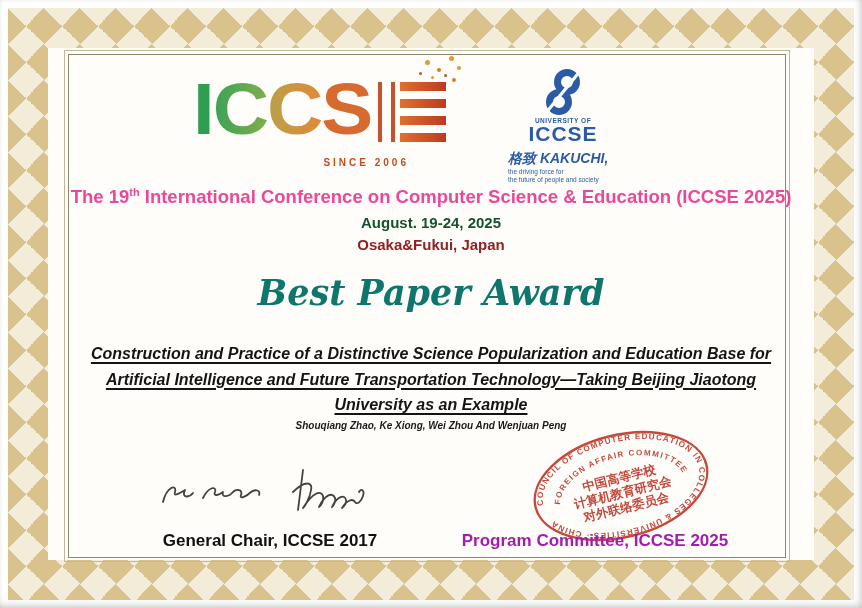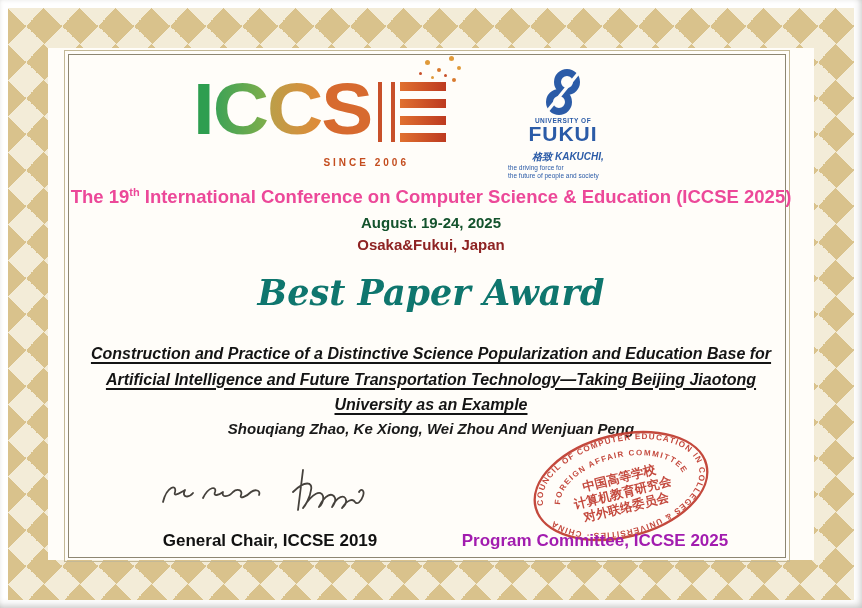--- a/index.html
+++ b/index.html
@@ -32,34 +32,34 @@
   .e-vert{width:9px;height:60px;border-left:4px solid #c8502a;border-right:4px solid #c8502a;}
   .e-bars{display:flex;flex-direction:column;justify-content:space-between;height:60px;margin-left:5px;}
   .e-bar{width:46px;height:9px;background:linear-gradient(90deg,#e0702f,#bd3a20);}
   .dot{position:absolute;border-radius:50%;background:#e09a3a;}
   .since{position:absolute;right:64px;bottom:6px;font-size:10px;font-weight:bold;letter-spacing:3px;color:#c44d1f;}
   
   .fukui{position:absolute;left:498px;top:68px;width:130px;text-align:center;color:#2b5ba7;}
   .fukui-glyph{display:block;margin:0 auto;}
   .fk-uof{font-size:6.5px;font-weight:bold;letter-spacing:.5px;margin-top:1px;}
   .fk-name{font-size:21px;font-weight:bold;letter-spacing:1px;line-height:20px;}
-  .fk-kaku{font-size:10px;font-weight:bold;font-style:italic;text-align:center;margin:6px 0 0 10px;}
+  .fk-kaku{font-size:14px;font-weight:bold;font-style:italic;text-align:left;margin:6px 0 0 10px;}
   .fk-tag{font-size:6.5px;text-align:left;margin-left:10px;line-height:8px;}
   
   .heading{position:absolute;left:0;right:0;top:186px;text-align:center;font-size:18.5px;font-weight:bold;color:#ec4899;}
   .heading sup{font-size:11px;}
   .dates{position:absolute;left:0;right:0;top:214px;text-align:center;font-size:15px;font-weight:bold;color:#14532d;}
   .loc{position:absolute;left:0;right:0;top:236px;text-align:center;font-size:15px;font-weight:bold;color:#8e2323;}
   .award{position:absolute;left:0;right:0;top:272px;text-align:center;
     font-family:"DejaVu Serif",serif;font-style:italic;font-weight:600;font-size:35px;color:#0f766e;}
   .ptitle{position:absolute;left:87px;width:688px;top:341px;text-align:center;
     font-size:16px;font-weight:bold;font-style:italic;line-height:1.6;color:#141414;
     text-decoration:underline;text-decoration-thickness:1.5px;text-underline-offset:3px;}
   .authors{position:absolute;left:0;right:0;top:420px;text-align:center;
-    font-size:15px;font-weight:bold;font-style:italic;color:#1a1a1a;}
+    font-size:10px;font-weight:bold;font-style:italic;color:#1a1a1a;}
   .sig-svg{position:absolute;left:155px;top:460px;}
   .stamp-svg{position:absolute;left:516px;top:426px;opacity:.92;}
   .foot-left{position:absolute;left:130px;top:531px;width:280px;text-align:center;font-size:17px;font-weight:bold;color:#111;}
   .foot-right{position:absolute;left:430px;top:531px;width:330px;text-align:center;font-size:17px;font-weight:bold;color:#a21caf;}
 </style>
 </head>
 <body>
 
 <div class="stage">
 
@@ -94,21 +94,21 @@
     <span class="since">SINCE 2006</span>
   </div>
 
   <div class="fukui">
     <svg class="fukui-glyph" width="46" height="48" viewBox="0 0 46 48">
       <circle cx="27" cy="14" r="9.5" fill="none" stroke="#2b5ba7" stroke-width="7"></circle>
       <circle cx="19" cy="34" r="9.5" fill="none" stroke="#2b5ba7" stroke-width="7"></circle>
       <line x1="5" y1="46" x2="41" y2="2" stroke="#fffdf9" stroke-width="3.2"></line>
     </svg>
     <div class="fk-uof">UNIVERSITY OF</div>
-    <div class="fk-name">FUKUI</div>
+    <div class="fk-name">ICCSE</div>
     <div class="fk-kaku">格致 KAKUCHI,</div>
     <div class="fk-tag">the driving force for</div>
     <div class="fk-tag">the future of people and society</div>
   </div>
 
   <div class="heading">
     <span>The 19</span><sup>th</sup><span> International Conference on Computer Science &amp; Education (ICCSE 2025)</span>
   </div>
   <div class="dates">August. 19-24, 2025</div>
   <div class="loc">Osaka&amp;Fukui, Japan</div>
@@ -139,16 +139,16 @@
         <textPath href="#innerArc" xlink:href="#innerArc" startOffset="50%">FOREIGN AFFAIR COMMITTEE</textPath>
       </text>
       <g font-size="12.5" fill="#bf3a2e" font-weight="bold" text-anchor="middle">
         <text x="105" y="56">中国高等学校</text>
         <text x="105" y="71">计算机教育研究会</text>
         <text x="105" y="86">对外联络委员会</text>
       </g>
     </g>
   </svg>
 
-  <div class="foot-left">General Chair, ICCSE 2019</div>
+  <div class="foot-left">General Chair, ICCSE 2017</div>
   <div class="foot-right">Program Committee, ICCSE 2025</div>
 
 </div>
 
 </body></html>

